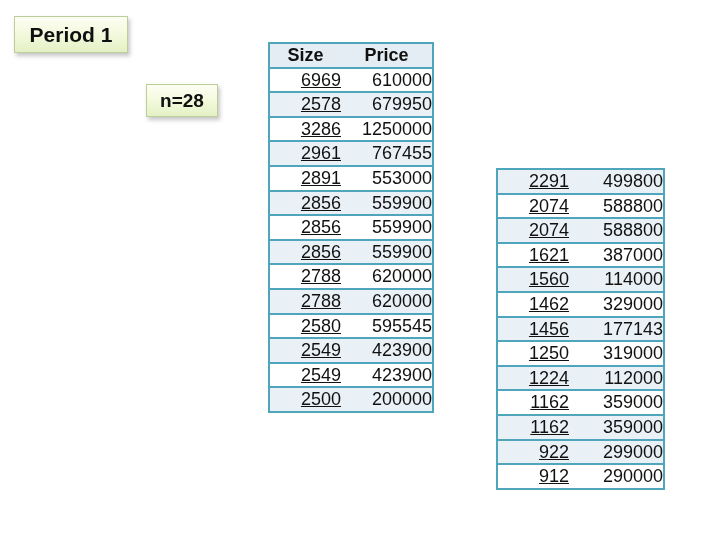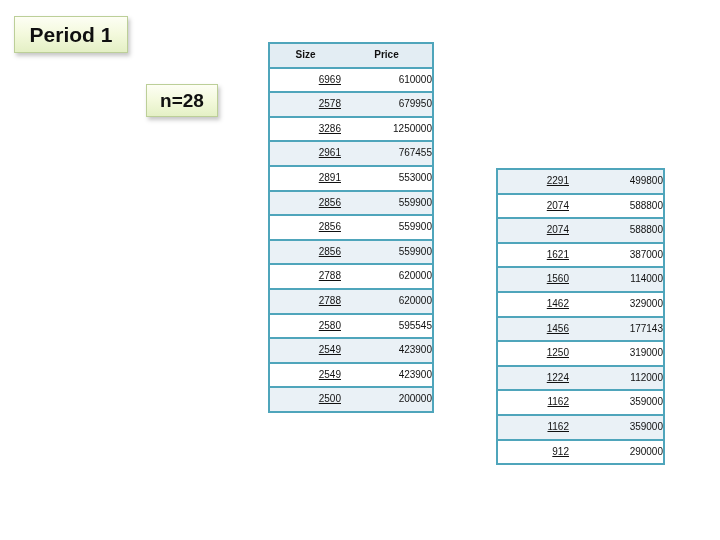--- a/index.html
+++ b/index.html
@@ -57,21 +57,21 @@
 
   table.data-table tr {
     border-top: 2px solid #4fa5bb;
     border-bottom: 2px solid #4fa5bb;
   }
   table.data-table th,
   table.data-table td {
     padding: 0;
     height: 22.6px;
     line-height: 22.6px;
-    font-size: 10px;
+    font-size: 18px;
     color: #111111;
     white-space: nowrap;
     overflow: hidden;
   }
   table.data-table th {
     background: #e3edf3;
     font-weight: bold;
     text-align: center;
   }
   table.data-table tr.band td {
@@ -207,20 +207,24 @@
           <td class="price">112000</td>
         </tr>
         <tr>
           <td class="size">1162</td>
           <td class="price">359000</td>
         </tr>
         <tr class="band">
           <td class="size">1162</td>
           <td class="price">359000</td>
         </tr>
+        <tr class="band">
+          <td class="size">922</td>
+          <td class="price">299000</td>
+        </tr>
         <tr>
           <td class="size">912</td>
           <td class="price">290000</td>
         </tr>
       </tbody>
   </table>
 
 </div>
 
 </body></html>

